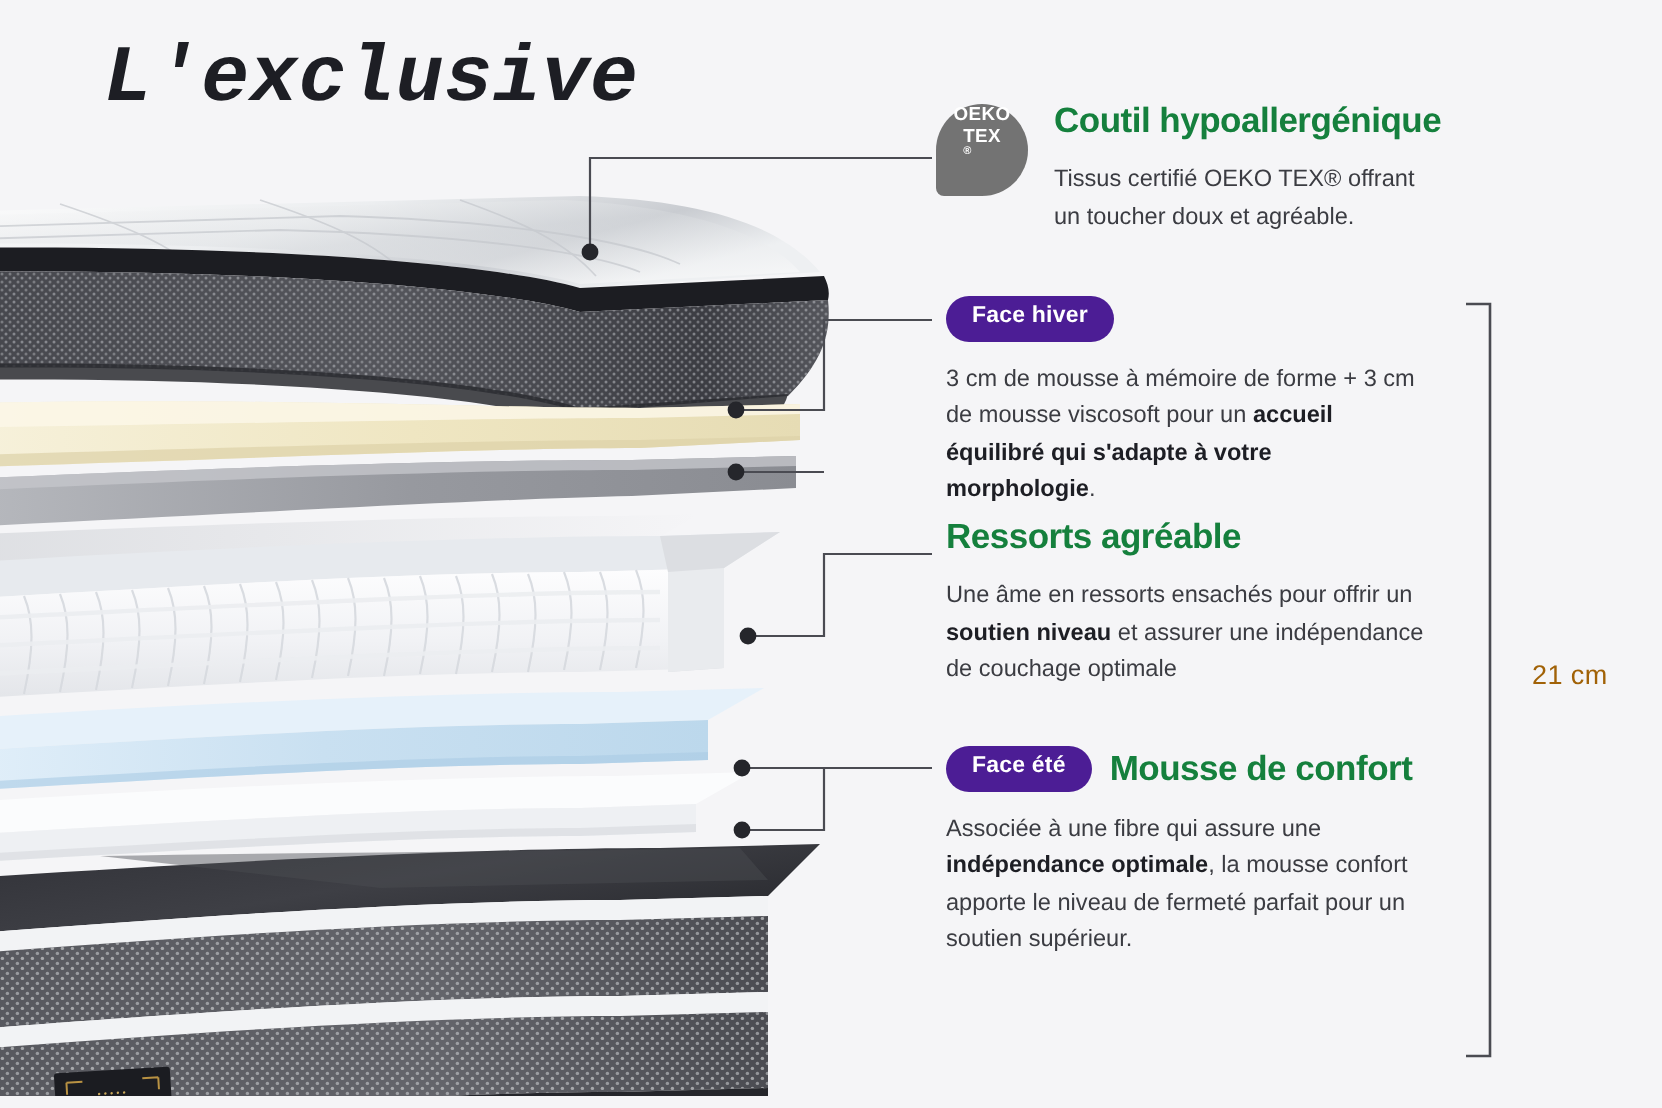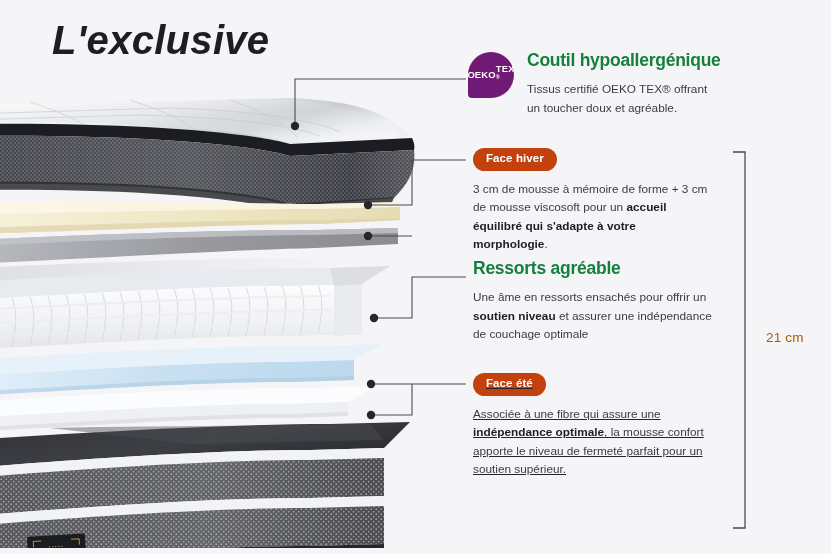--- a/index.html
+++ b/index.html
@@ -20,21 +20,21 @@
     inset: 0;
     width: 831px;
     height: 554px;
   }
 
   
   #page-title {
     position: absolute;
     left: 52px;
     top: 18px;
-    font-family: Liberation Sans, sans-serif;
+    font-family: Liberation Mono, monospace;
     font-style: italic;
     font-weight: 700;
     font-size: 40px;
     letter-spacing: 0.3px;
     color: #1d1e24;
     white-space: nowrap;
   }
 
   
   #mattress-illustration {
@@ -65,55 +65,55 @@
     margin-top: 9px;
     font-size: 11.8px;
     line-height: 1.58;
     color: #3b3c42;
     width: 240px;
   }
   .callout-body b { font-weight: 700; color: #1d1e24; }
 
   .season-badge {
     display: inline-block;
-    background: #c2410c;
+    background: #4c1d95;
     color: #ffffff;
     font-size: 11.5px;
     font-weight: 600;
     letter-spacing: 0.1px;
     padding: 5px 13px 6px;
     border-radius: 20px;
     line-height: 1;
   }
 
   
   .oeko-badge {
     width: 46px;
     height: 46px;
-    background: #701a75;
+    background: #737373;
     border-radius: 50% 50% 50% 4px;
     color: #ffffff;
     display: flex;
-    flex-direction: row;
+    flex-direction: column;
     align-items: center;
-    justify-content: center;
+    justify-content: flex-start;
     font-size: 9.4px;
     font-weight: 700;
     line-height: 1.12;
     letter-spacing: 0.2px;
     flex: 0 0 auto;
   }
   .oeko-badge span { display: block; }
   .oeko-badge sup { font-size: 5.5px; vertical-align: super; }
 
   #callout-coutil   { left: 527px; top: 50px; }
   #callout-coutil .oeko-wrap { position: absolute; left: -59px; top: 2px; }
   #callout-memoire  { left: 473px; top: 148px; }
   #callout-ressorts { left: 473px; top: 258px; }
-  #callout-mousse   { left: 473px; top: 373px; text-decoration: underline; }
+  #callout-mousse   { left: 473px; top: 373px; }
 
   
   #dimension-bracket {
     position: absolute;
     left: 731px;
     top: 150px;
     width: 46px;
     height: 380px;
   }
   #dimension-label {
@@ -369,20 +369,21 @@
   <div class="callout" id="callout-ressorts">
     <div class="callout-head">
       <span class="callout-title">Ressorts agréable</span>
     </div>
     <div class="callout-body">Une âme en ressorts ensachés pour offrir un <b>soutien niveau</b> et assurer une indépendance de couchage optimale</div>
   </div>
 
   <div class="callout" id="callout-mousse">
     <div class="callout-head">
       <span class="season-badge">Face été</span>
+      <span class="callout-title">Mousse de confort</span>
     </div>
     <div class="callout-body">Associée à une fibre qui assure une <b>indépendance optimale</b>, la mousse confort apporte le niveau de fermeté parfait pour un soutien supérieur.</div>
   </div>
 
   <svg id="dimension-bracket" viewBox="0 0 46 380" xmlns="http://www.w3.org/2000/svg">
     <path d="M 2 2 L 14 2 L 14 378 L 2 378" stroke="#4a4b52" stroke-width="1.3" fill="none"></path>
   </svg>
   <div id="dimension-label">21 cm</div>
 
 </div>

